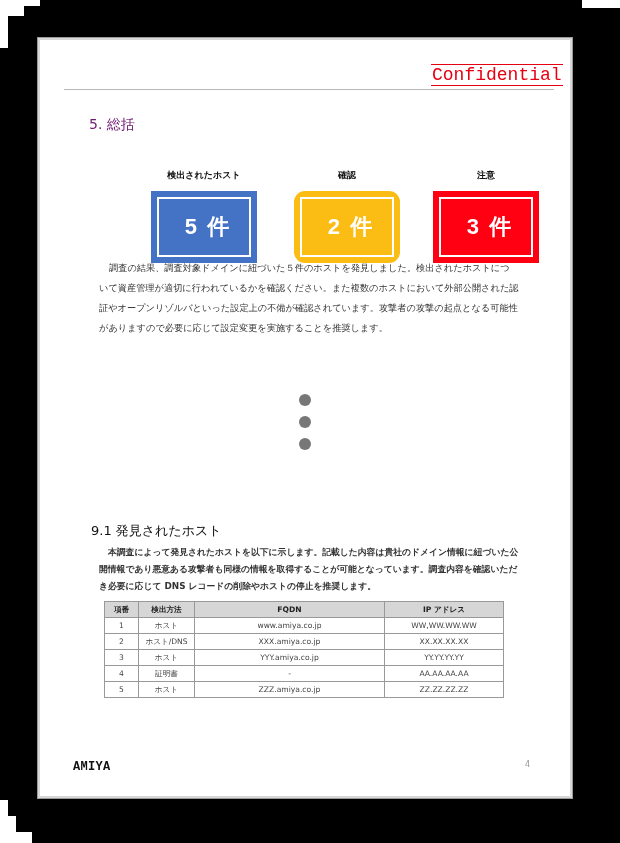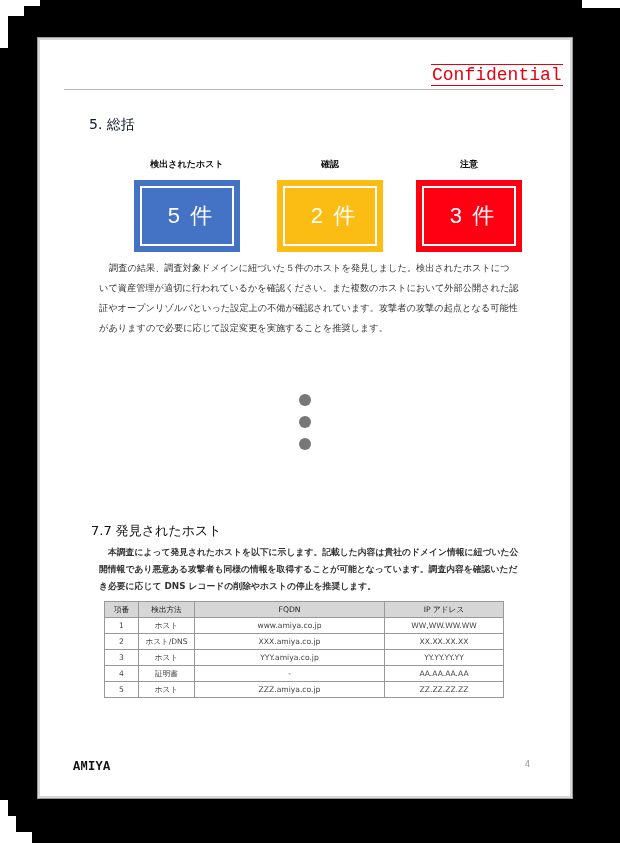--- a/index.html
+++ b/index.html
@@ -5,35 +5,35 @@
   html, body { margin:0; padding:0; }
   body { width:620px; height:843px; background:#000; position:relative; overflow:hidden;
          font-family:"DejaVu Sans", sans-serif; color:#222; }
   .corner { position:absolute; background:#fff; }
   .page { position:absolute; left:37px; top:37px; width:536px; height:762px; background:#fff;
           border:1px solid #9a9a9a; box-shadow: inset 0 0 0 2px #d8d8d8; box-sizing:border-box; }
   .hdr-line { position:absolute; left:26px; top:51px; width:490px; height:1px; background:#b8b8b8; }
   .confidential { position:absolute; left:393px; top:26px; font-family:Liberation Mono, monospace;
                   font-size:18px; color:#e60012; border-top:1.5px solid #e60012; border-bottom:1.5px solid #e60012;
                   line-height:20px; padding:0 1px; }
-  .sec-title { position:absolute; left:51px; top:78px; font-size:14px; font-weight:normal; color:#0f172a; }
-  .card { position:absolute; top:119px; width:106px; }
+  .sec-title { position:absolute; left:51px; top:78px; font-size:14px; font-weight:normal; color:#701a75; }
+  .card { position:absolute; top:130px; width:106px;margin-left:17px; }
   .card-label { text-align:center; font-size:9px; font-weight:bold; color:#111; height:14px; line-height:14px; }
   .card-box { height:72px; margin-top:9px; box-sizing:border-box; padding:6px; }
   .card-inner { width:100%; height:100%; box-sizing:border-box; border:2px solid #fff;
                 display:flex; align-items:center; justify-content:center;
-                color:#fff; font-weight:normal; font-size:22px; font-family:"Liberation Sans", sans-serif; letter-spacing:2px;padding-left:8px; }
+                color:#fff; font-weight:bold; font-size:22px; font-family:"Liberation Sans", sans-serif; letter-spacing:2px;padding-left:8px; }
   .para { position:absolute; left:61px; width:420px; font-size:9.2px; line-height:20px; color:#333; text-indent:10px; }
   .dots { position:absolute; left:261px; top:356px; }
   .dot { width:12px; height:12px; border-radius:50%; background:#777; margin-bottom:10px; }
   .sub-title { position:absolute; left:53px; top:484px; font-size:13px; color:#111; }
   .para2 { position:absolute; left:61px; top:506px; width:420px; font-size:8.8px; line-height:17px; color:#333; text-indent:9px;font-weight:bold; }
   table.hosts { position:absolute; left:66px; top:563px; border-collapse:collapse; font-size:7.6px; color:#444; }
   table.hosts th, table.hosts td { border:1px solid #999; height:15px; padding:0; text-align:center; }
-  table.hosts th { background:#d6d6d6; font-weight:normal; color:#222; }
+  table.hosts th { background:#d6d6d6; font-weight:bold; color:#222; }
   .c1 { width:33px; } .c2 { width:55px; } .c3 { width:189px; } .c4 { width:118px; }
   .logo { position:absolute; left:35px; top:722px; font-family:Liberation Mono, monospace; font-weight:bold;
           font-size:12px; color:#111; letter-spacing:0.3px; }
   .pagenum { position:absolute; left:487px; top:722px; font-size:8px; color:#999; }
 </style>
 </head>
 <body>
 
 <div class="corner" style="left:0;top:0;width:40px;height:6px;"></div>
 <div class="corner" style="left:0;top:0;width:24px;height:16px;"></div>
@@ -50,40 +50,40 @@
   <div class="sec-title">5. 総括</div>
 
   <div class="card" style="left:96px;">
     <div class="card-label">検出されたホスト</div>
     <div class="card-box" style="background:#4472c4;">
       <div class="card-inner">5 件</div>
     </div>
   </div>
   <div class="card" style="left:239px;">
     <div class="card-label">確認</div>
-    <div class="card-box" style="background:#fbbd14;">
+    <div class="card-box" style="background:#fbbd14;border-radius:11px;">
       <div class="card-inner">2 件</div>
     </div>
   </div>
   <div class="card" style="left:378px;">
     <div class="card-label">注意</div>
     <div class="card-box" style="background:#ff0012;">
       <div class="card-inner">3 件</div>
     </div>
   </div>
 
   <div class="para" style="top:220px;">調査の結果、調査対象ドメインに紐づいた５件のホストを発見しました。検出されたホストについて資産管理が適切に行われているかを確認ください。また複数のホストにおいて外部公開された認証やオープンリゾルバといった設定上の不備が確認されています。攻撃者の攻撃の起点となる可能性がありますので必要に応じて設定変更を実施することを推奨します。</div>
 
   <div class="dots">
     <div class="dot"></div>
     <div class="dot"></div>
     <div class="dot"></div>
   </div>
 
-  <div class="sub-title">7.7  発見されたホスト</div>
+  <div class="sub-title">9.1  発見されたホスト</div>
   <div class="para2">本調査によって発見されたホストを以下に示します。記載した内容は貴社のドメイン情報に紐づいた公開情報であり悪意ある攻撃者も同様の情報を取得することが可能となっています。調査内容を確認いただき必要に応じて DNS レコードの削除やホストの停止を推奨します。</div>
 
   <table class="hosts">
     <thead>
       <tr>
         <th class="c1">項番</th>
         <th class="c2">検出方法</th>
         <th class="c3">FQDN</th>
         <th class="c4">IP アドレス</th>
       </tr>

